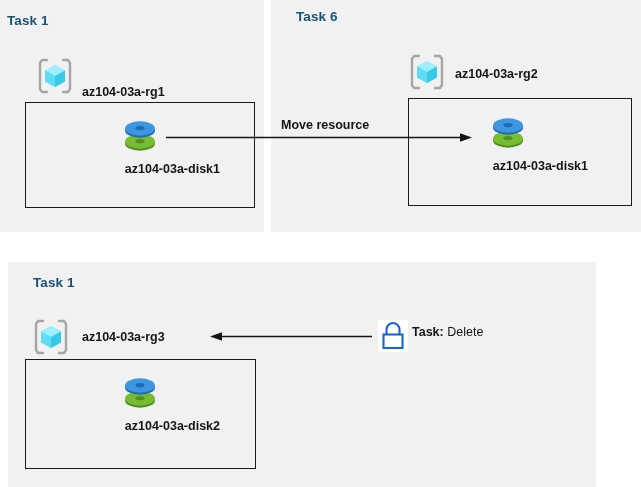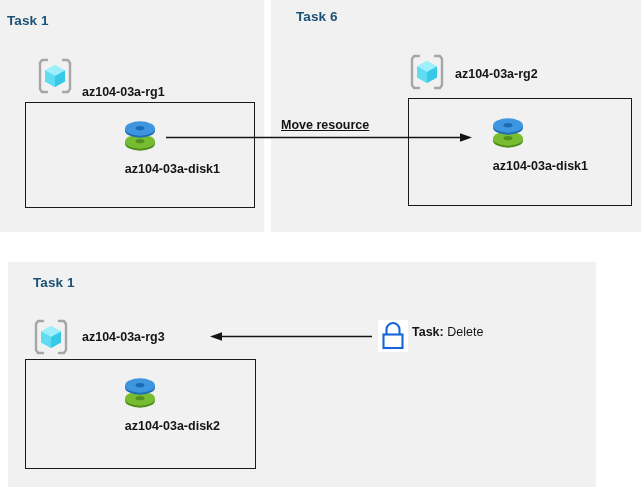--- a/index.html
+++ b/index.html
@@ -85,21 +85,20 @@
   .node-label.centered {
     text-align: right;
   }
 
   .arrow-label {
     position: absolute;
     font-weight: bold;
     font-size: 12.5px;
     color: #141414;
     white-space: nowrap;
-    text-decoration: underline;
   }
 
   .lock-text {
     position: absolute;
     font-size: 12.5px;
     color: #141414;
     line-height: 15px;
     white-space: nowrap;
   }
   .lock-text .name { font-weight: bold; display: block; }

